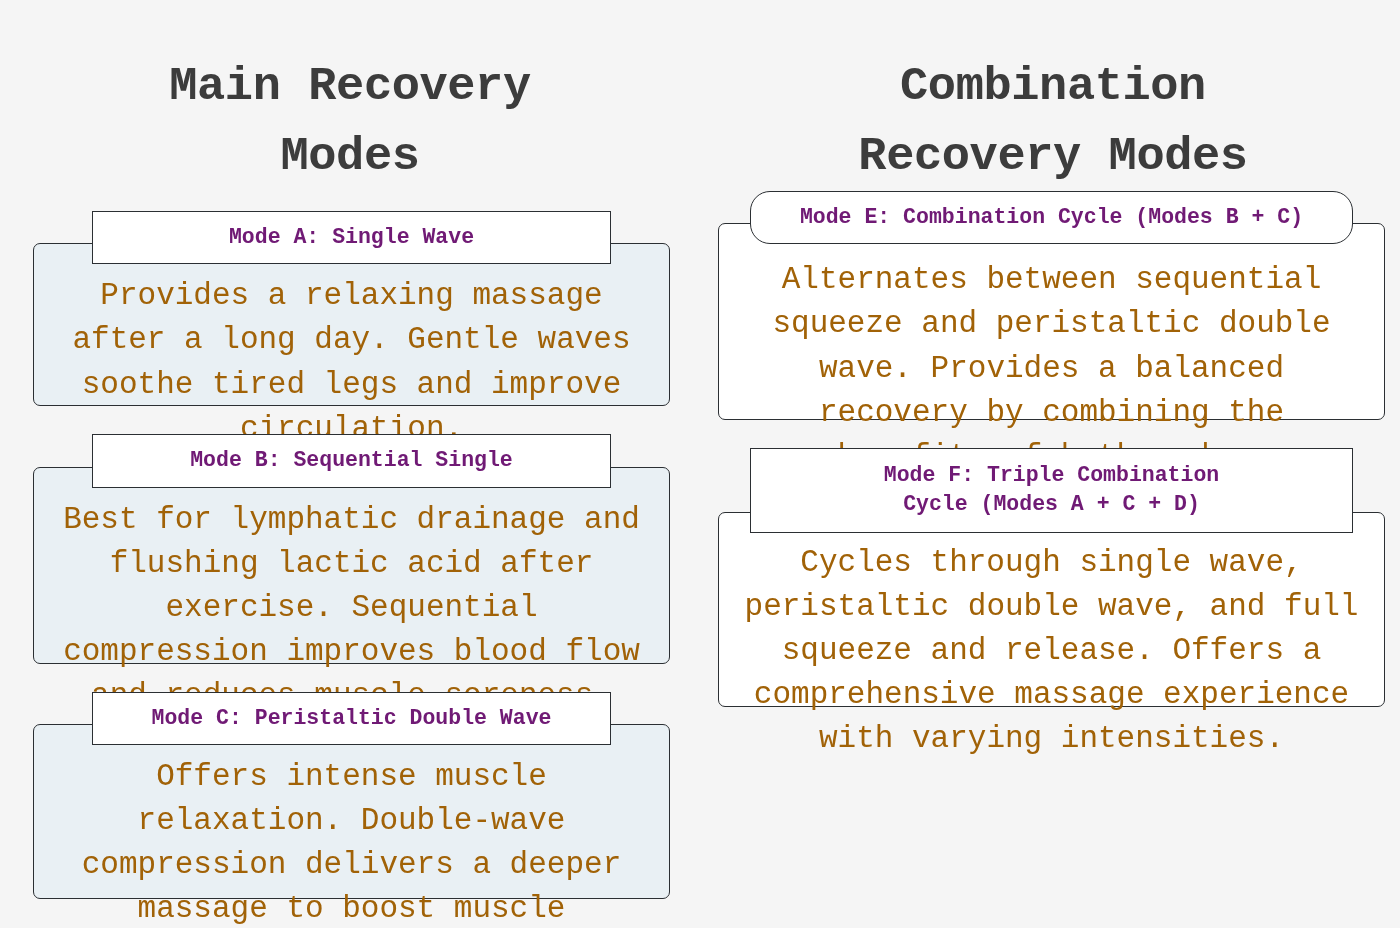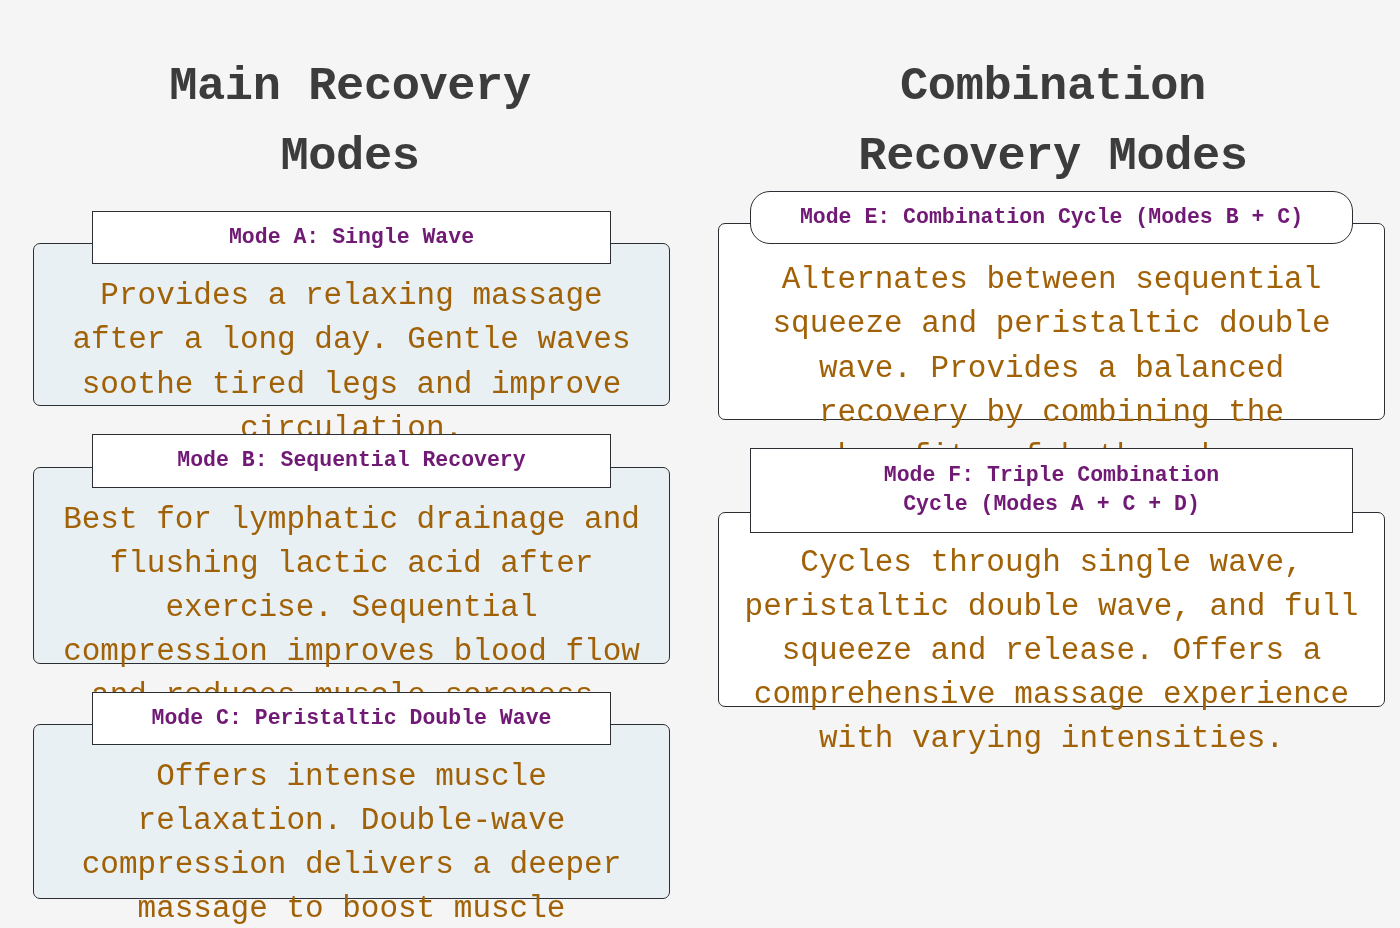--- a/index.html
+++ b/index.html
@@ -122,21 +122,21 @@
 Modes</div>
 
       <div class="cards cards-left">
 
         <div class="card c-a">
           <div class="card-title">Mode A: Single Wave</div>
           <div class="card-body tinted">Provides a relaxing massage after a long day. Gentle waves soothe tired legs and improve circulation.</div>
         </div>
 
         <div class="card c-b">
-          <div class="card-title">Mode B: Sequential Recovery</div>
+          <div class="card-title">Mode B: Sequential Single</div>
           <div class="card-body tinted">Best for lymphatic drainage and flushing lactic acid after exercise. Sequential compression improves blood flow and reduces muscle soreness.</div>
         </div>
 
         <div class="card c-c">
           <div class="card-title">Mode C: Peristaltic Double Wave</div>
           <div class="card-body tinted">Offers intense muscle relaxation. Double-wave compression delivers a deeper massage to boost muscle recovery.</div>
         </div>
 
       </div>
     </div>

